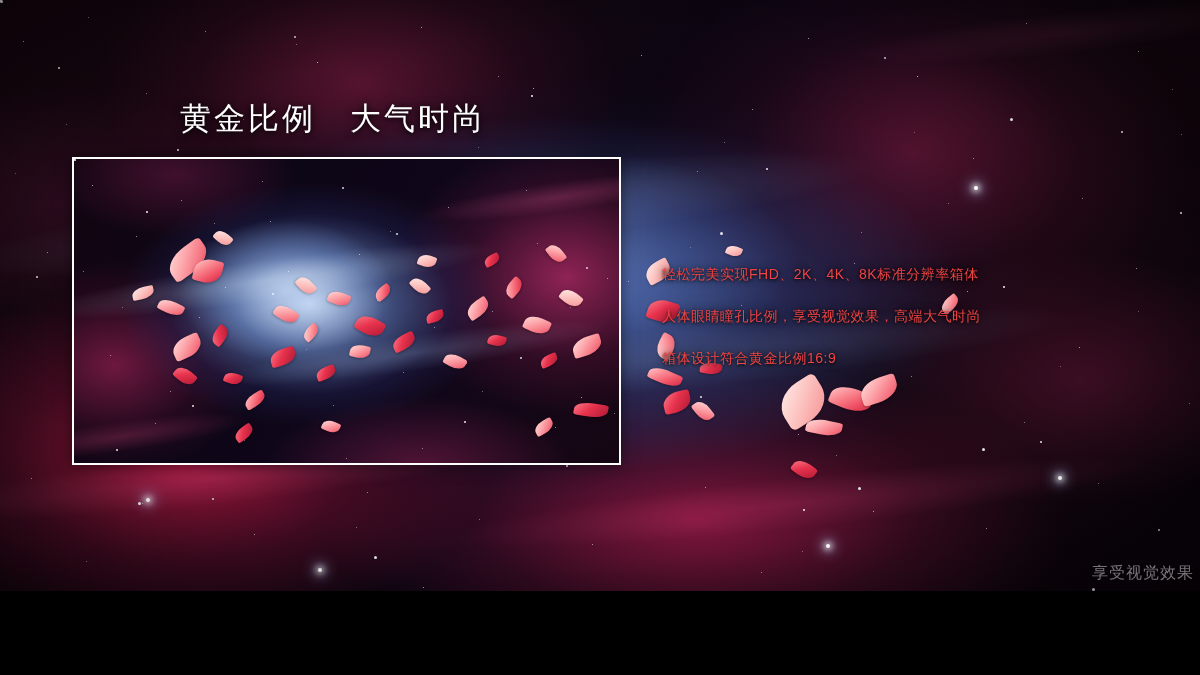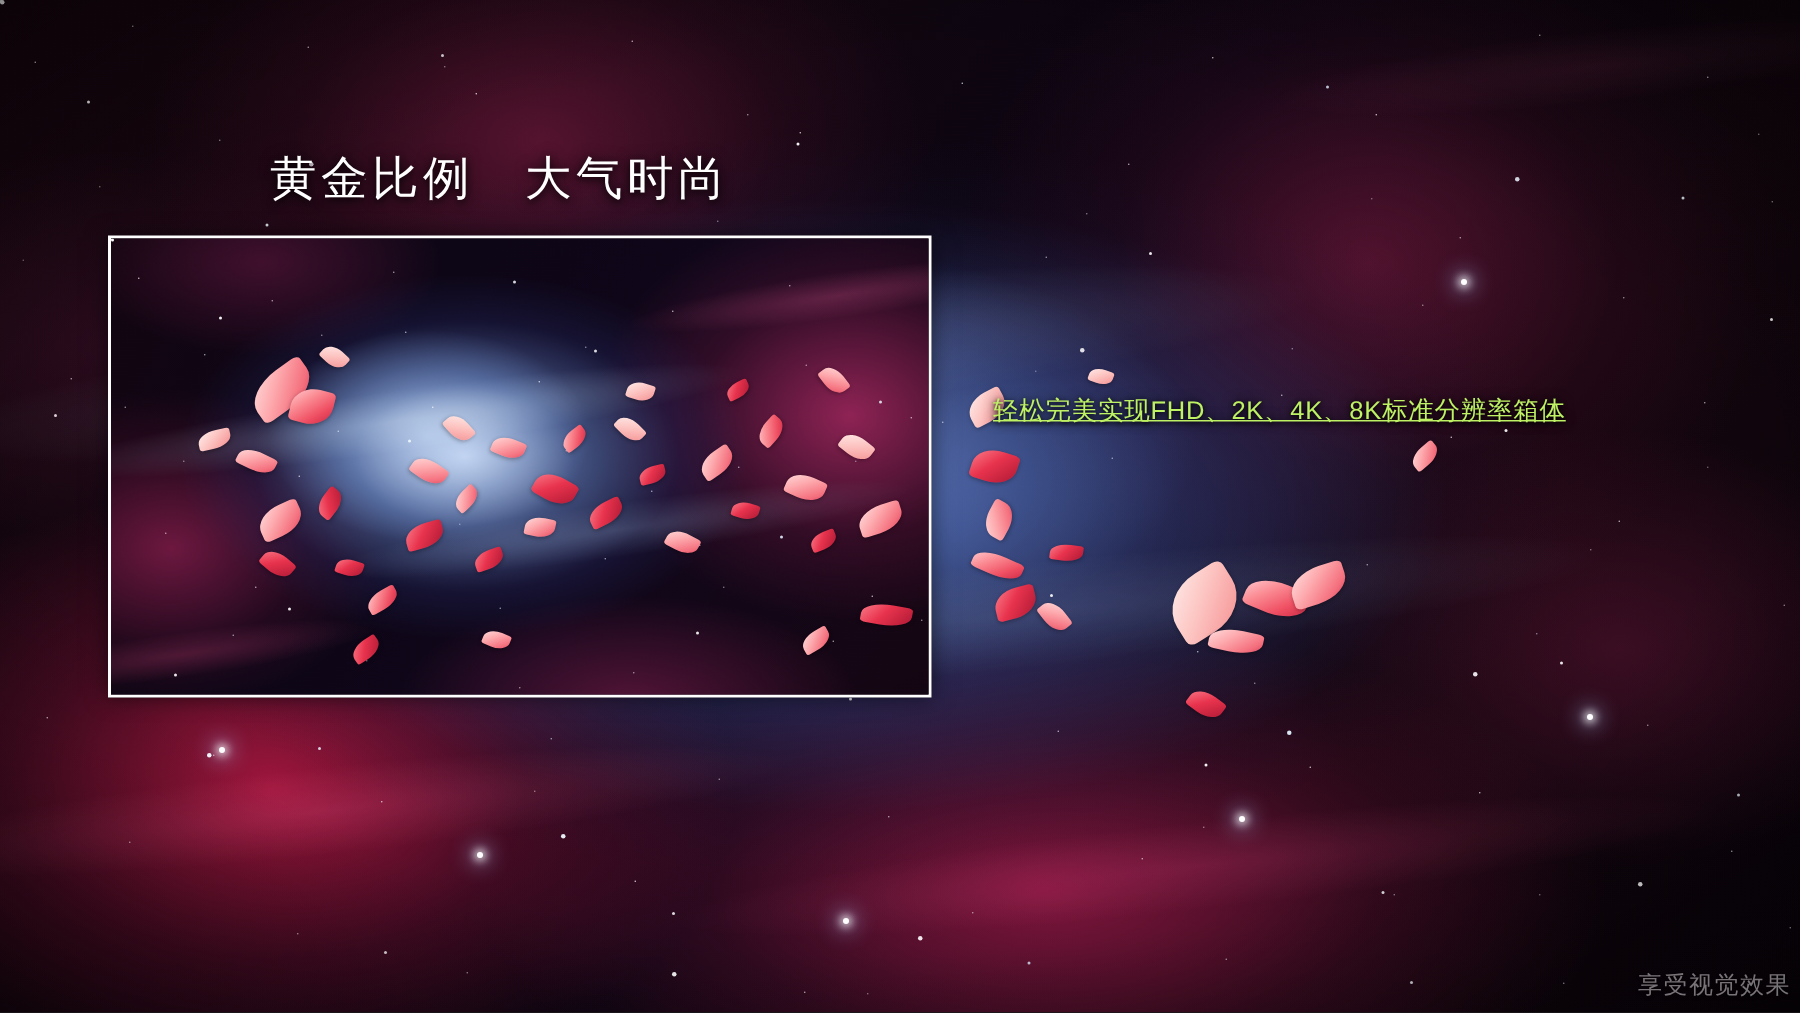--- a/index.html
+++ b/index.html
@@ -3,21 +3,21 @@
 <meta charset="utf-8">
 <style>
   html, body {
     margin: 0;
     padding: 0;
     background: #000;
   }
   #slide {
     position: relative;
     width: 1200px;
-    height: 675px;
+    height: 591px;
     overflow: hidden;
     background: #0a0308;
     font-family: "Liberation Sans", "DejaVu Sans", sans-serif;
     user-select: none;
   }
 
   
   .bg-layer {
     position: absolute;
     inset: 0;
@@ -233,27 +233,26 @@
   }
 
   
   .body-text {
     position: absolute;
     left: 662px;
     top: 253px;
     width: 520px;
   }
   .body-line {
-    font-size: 17px;
-    color: #bef264;
+    font-size: 14px;
+    color: #ef4444;
     line-height: 42px;
     letter-spacing: 0.5px;
     white-space: nowrap;
     text-shadow: 0 0 8px rgba(0,0,0,.85), 0 1px 3px rgba(0,0,0,.8);
-    text-decoration: underline;
   }
 
   
   .watermark {
     position: absolute;
     right: 6px;
     bottom: 7px;
     font-size: 16px;
     letter-spacing: 1px;
     color: rgba(190,185,190,0.62);
@@ -354,17 +353,19 @@
           <div class="petal deep" style="left: 160px; top: 268px; width: 20px; height: 12px; transform: rotate(-34deg);"></div>
           <div class="petal soft" style="left: 248px; top: 262px; width: 18px; height: 11px; transform: rotate(22deg);"></div>
           <div class="petal deep" style="left: 500px; top: 244px; width: 34px; height: 14px; transform: rotate(10deg);"></div>
           <div class="petal soft" style="left: 460px; top: 262px; width: 20px; height: 12px; transform: rotate(-30deg);"></div>
         </div>
     </div>
   </div>
 
   <div class="body-text">
     <div class="body-line">轻松完美实现FHD、2K、4K、8K标准分辨率箱体</div>
+    <div class="body-line">人体眼睛瞳孔比例，享受视觉效果，高端大气时尚</div>
+    <div class="body-line">箱体设计符合黄金比例16:9</div>
   </div>
 
   <div class="watermark">享受视觉效果</div>
 
 </div>
 
 </body></html>

